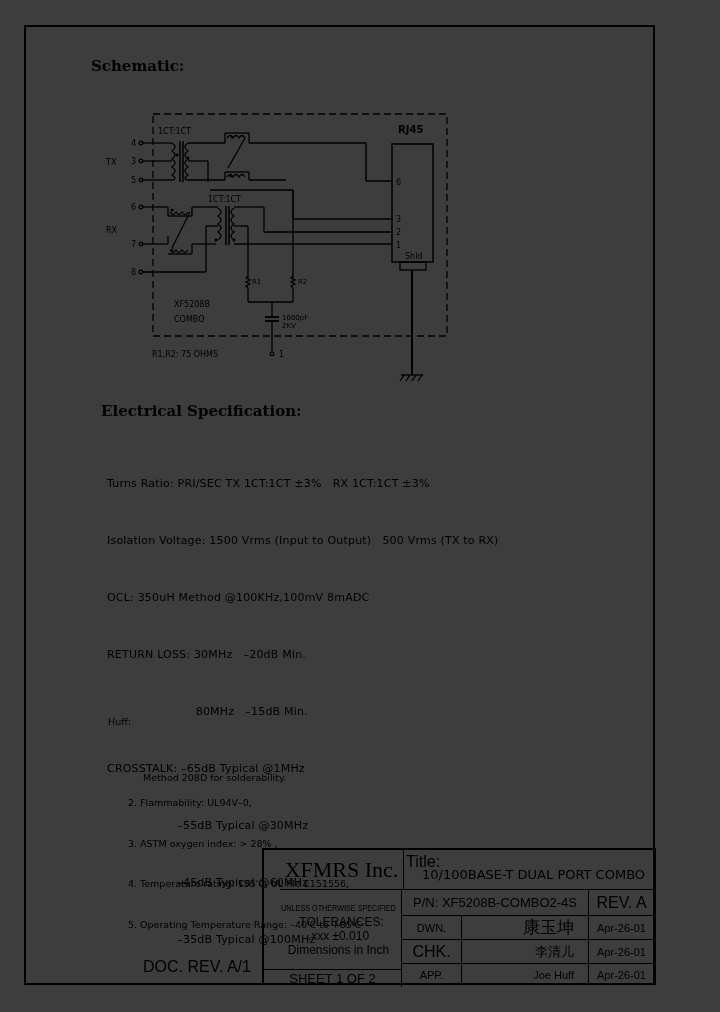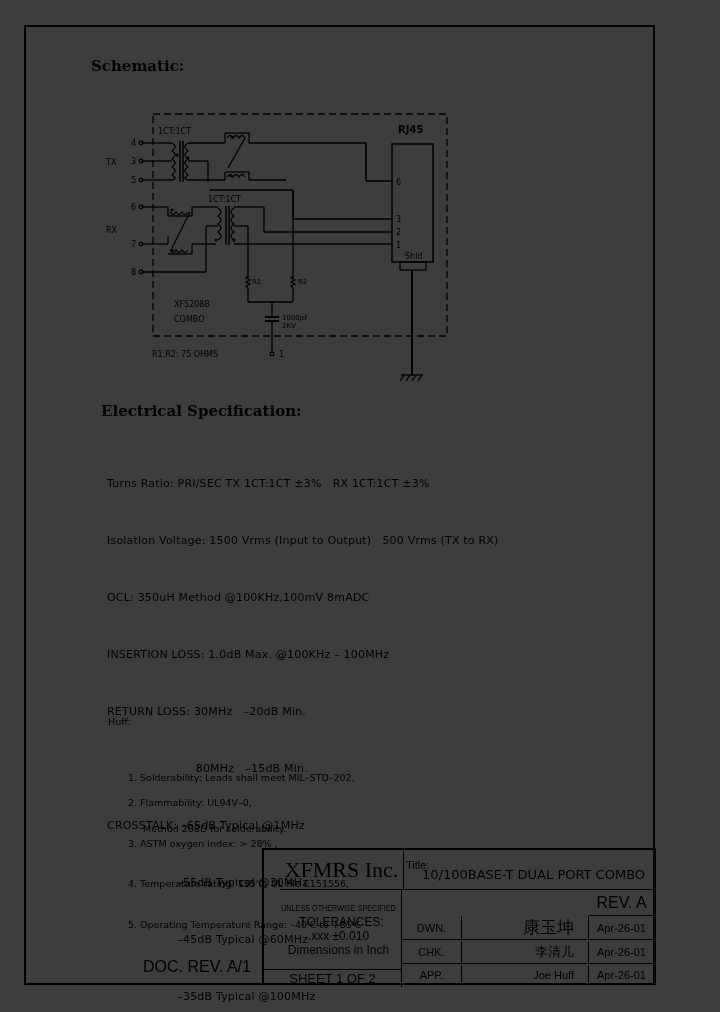--- a/index.html
+++ b/index.html
@@ -147,66 +147,65 @@
   <text x="152" y="357" font-size="8">R1,R2: 75 OHMS</text>
   <text x="279" y="357" font-size="8">1</text>
 </svg>
 
 <div class="abs serif-h" style="left:101px;top:402px;">Electrical Specification:</div>
 
 <div class="abs spec" style="left:107px;top:436px;line-height:19px;white-space:pre;">
   <div>Turns Ratio: PRI/SEC TX 1CT:1CT ±3%   RX 1CT:1CT ±3%</div>
   <div>Isolation Voltage: 1500 Vrms (Input to Output)   500 Vrms (TX to RX)</div>
   <div>OCL: 350uH Method @100KHz,100mV 8mADC</div>
-  <div>INSERTION LOSS: 1.0dB Max. @100KHz – 100MHz</div>
   <div>RETURN LOSS: 30MHz   –20dB Min.</div>
   <div>                        80MHz   –15dB Min.</div>
   <div>CROSSTALK: –65dB Typical @1MHz</div>
   <div>                   –55dB Typical @30MHz</div>
   <div>                   –45dB Typical @60MHz</div>
   <div>                   –35dB Typical @100MHz</div>
   
   
   
   
 </div>
 
 <div class="abs note" style="left:108px;top:716px;">Huff:</div>
 <div class="abs note" style="left:128px;top:735px;line-height:17px;white-space:pre;">
-  <div>1. Solderability: Leads shall meet MIL–STD–202,</div>
   <div>     Method 208D for solderability.</div>
 </div>
 <div class="abs note" style="left:128px;top:769px;line-height:13.5px;white-space:pre;">
   <div>2. Flammability: UL94V–0,</div>
   <div>3. ASTM oxygen index: &gt; 28% ,</div>
   <div>4. Temperature rating: 155'C. UL file E151556,</div>
   <div>5. Operating Temperature Range: –40'C to +85'C</div>
 </div>
 
 <div class="abs" style="left:143px;top:958px;font-size:16px;">DOC. REV. A/1</div>
 
 <div class="tb">
   <div class="cell" style="left:16px;top:0;width:124px;height:40px;border-right-width:1px;border-bottom-width:1px;font-family:'Liberation Serif',serif;font-size:22px;">XFMRS Inc.</div>
   <div class="cell" style="left:138px;top:0;width:252px;height:40px;border-bottom-width:1px;justify-content:flex-start;align-items:flex-start;">
-    <span style="position:absolute;left:4px;top:9px;font-size:11px;">Title:</span>
+    <span style="position:absolute;left:4px;top:3px;font-size:16px;">Title:</span>
     <span style="position:absolute;left:20px;top:17px;font-size:13px;font-family:'DejaVu Sans',sans-serif;">10/100BASE-T DUAL PORT COMBO</span>
   </div>
   <div class="cell" style="left:0;top:40px;width:138px;height:80px;border-right-width:1px;border-bottom-width:1px;flex-direction:column;padding-left:12px;">
     <div style="font-size:8.5px;transform:scaleX(0.85);">UNLESS OTHERWISE SPECIFIED</div>
     <div style="font-size:12px;margin-top:2px;margin-left:6px;">TOLERANCES:</div>
     <div style="font-size:12px;">.xxx ±0.010</div>
     <div style="font-size:12px;">Dimensions in Inch</div>
   </div>
   <div class="cell" style="left:0;top:120px;width:138px;height:17px;border-right-width:1px;font-size:13px;">SHEET 1 OF 2</div>
+  <div class="cell" style="left:138px;top:40px;width:187px;height:26px;border-right-width:1px;border-bottom-width:1px;font-size:13px;">P/N: XF5208B-COMBO2-4S</div>
   <div class="cell" style="left:325px;top:40px;width:65px;height:26px;border-bottom-width:1px;font-size:16px;">REV. A</div>
 
   <div class="cell" style="left:138px;top:66px;width:60px;height:24px;border-right-width:1px;border-bottom-width:1px;font-size:11px;">DWN.</div>
   <div class="cell" style="left:198px;top:66px;width:127px;height:24px;border-right-width:1px;border-bottom-width:1px;font-size:17px;justify-content:flex-end;padding-right:14px;">康玉坤</div>
   <div class="cell" style="left:325px;top:66px;width:65px;height:24px;border-bottom-width:1px;font-size:11px;">Apr-26-01</div>
 
-  <div class="cell" style="left:138px;top:90px;width:60px;height:24px;border-right-width:1px;border-bottom-width:1px;font-size:11px;text-align:center;">CHK.</div>
+  <div class="cell" style="left:138px;top:90px;width:60px;height:24px;border-right-width:1px;border-bottom-width:1px;font-size:16px;text-align:center;">CHK.</div>
   <div class="cell" style="left:198px;top:90px;width:127px;height:24px;border-right-width:1px;border-bottom-width:1px;font-size:13px;justify-content:flex-end;padding-right:14px;">李清儿</div>
   <div class="cell" style="left:325px;top:90px;width:65px;height:24px;border-bottom-width:1px;font-size:11px;">Apr-26-01</div>
 
   <div class="cell" style="left:138px;top:114px;width:60px;height:21px;border-right-width:1px;font-size:11px;">APP.</div>
   <div class="cell" style="left:198px;top:114px;width:127px;height:21px;border-right-width:1px;font-size:11px;justify-content:flex-end;padding-right:14px;">Joe Huff</div>
   <div class="cell" style="left:325px;top:114px;width:65px;height:21px;font-size:11px;">Apr-26-01</div>
 </div>
 
 </body></html>

